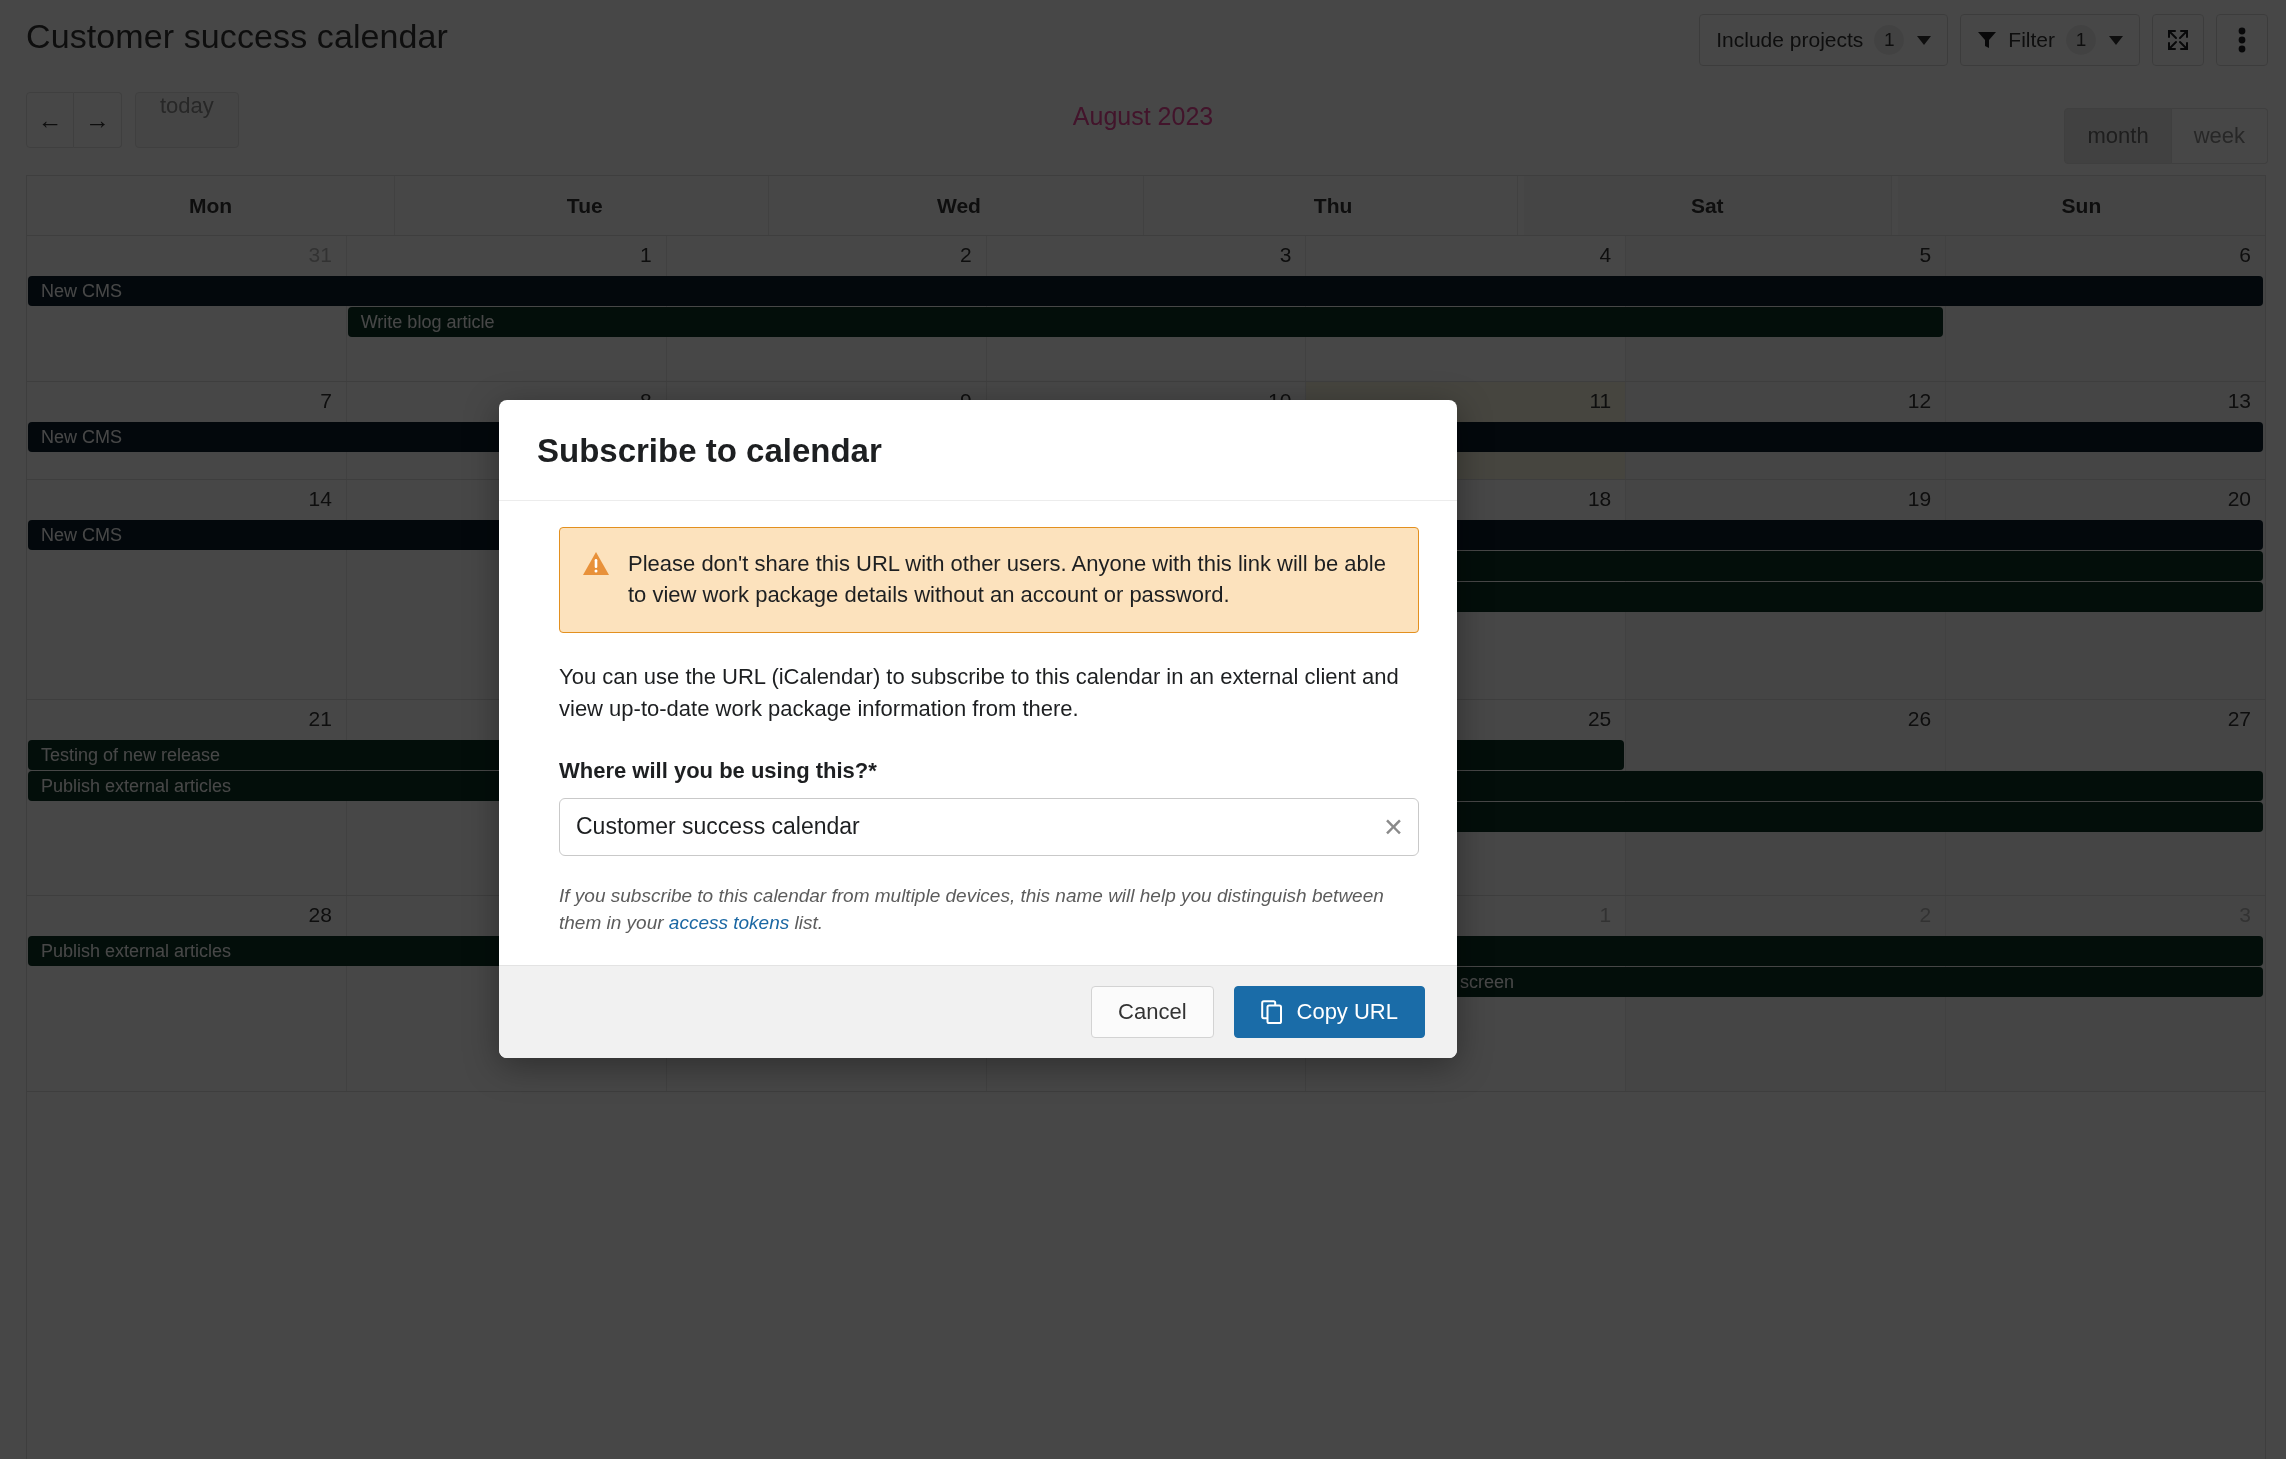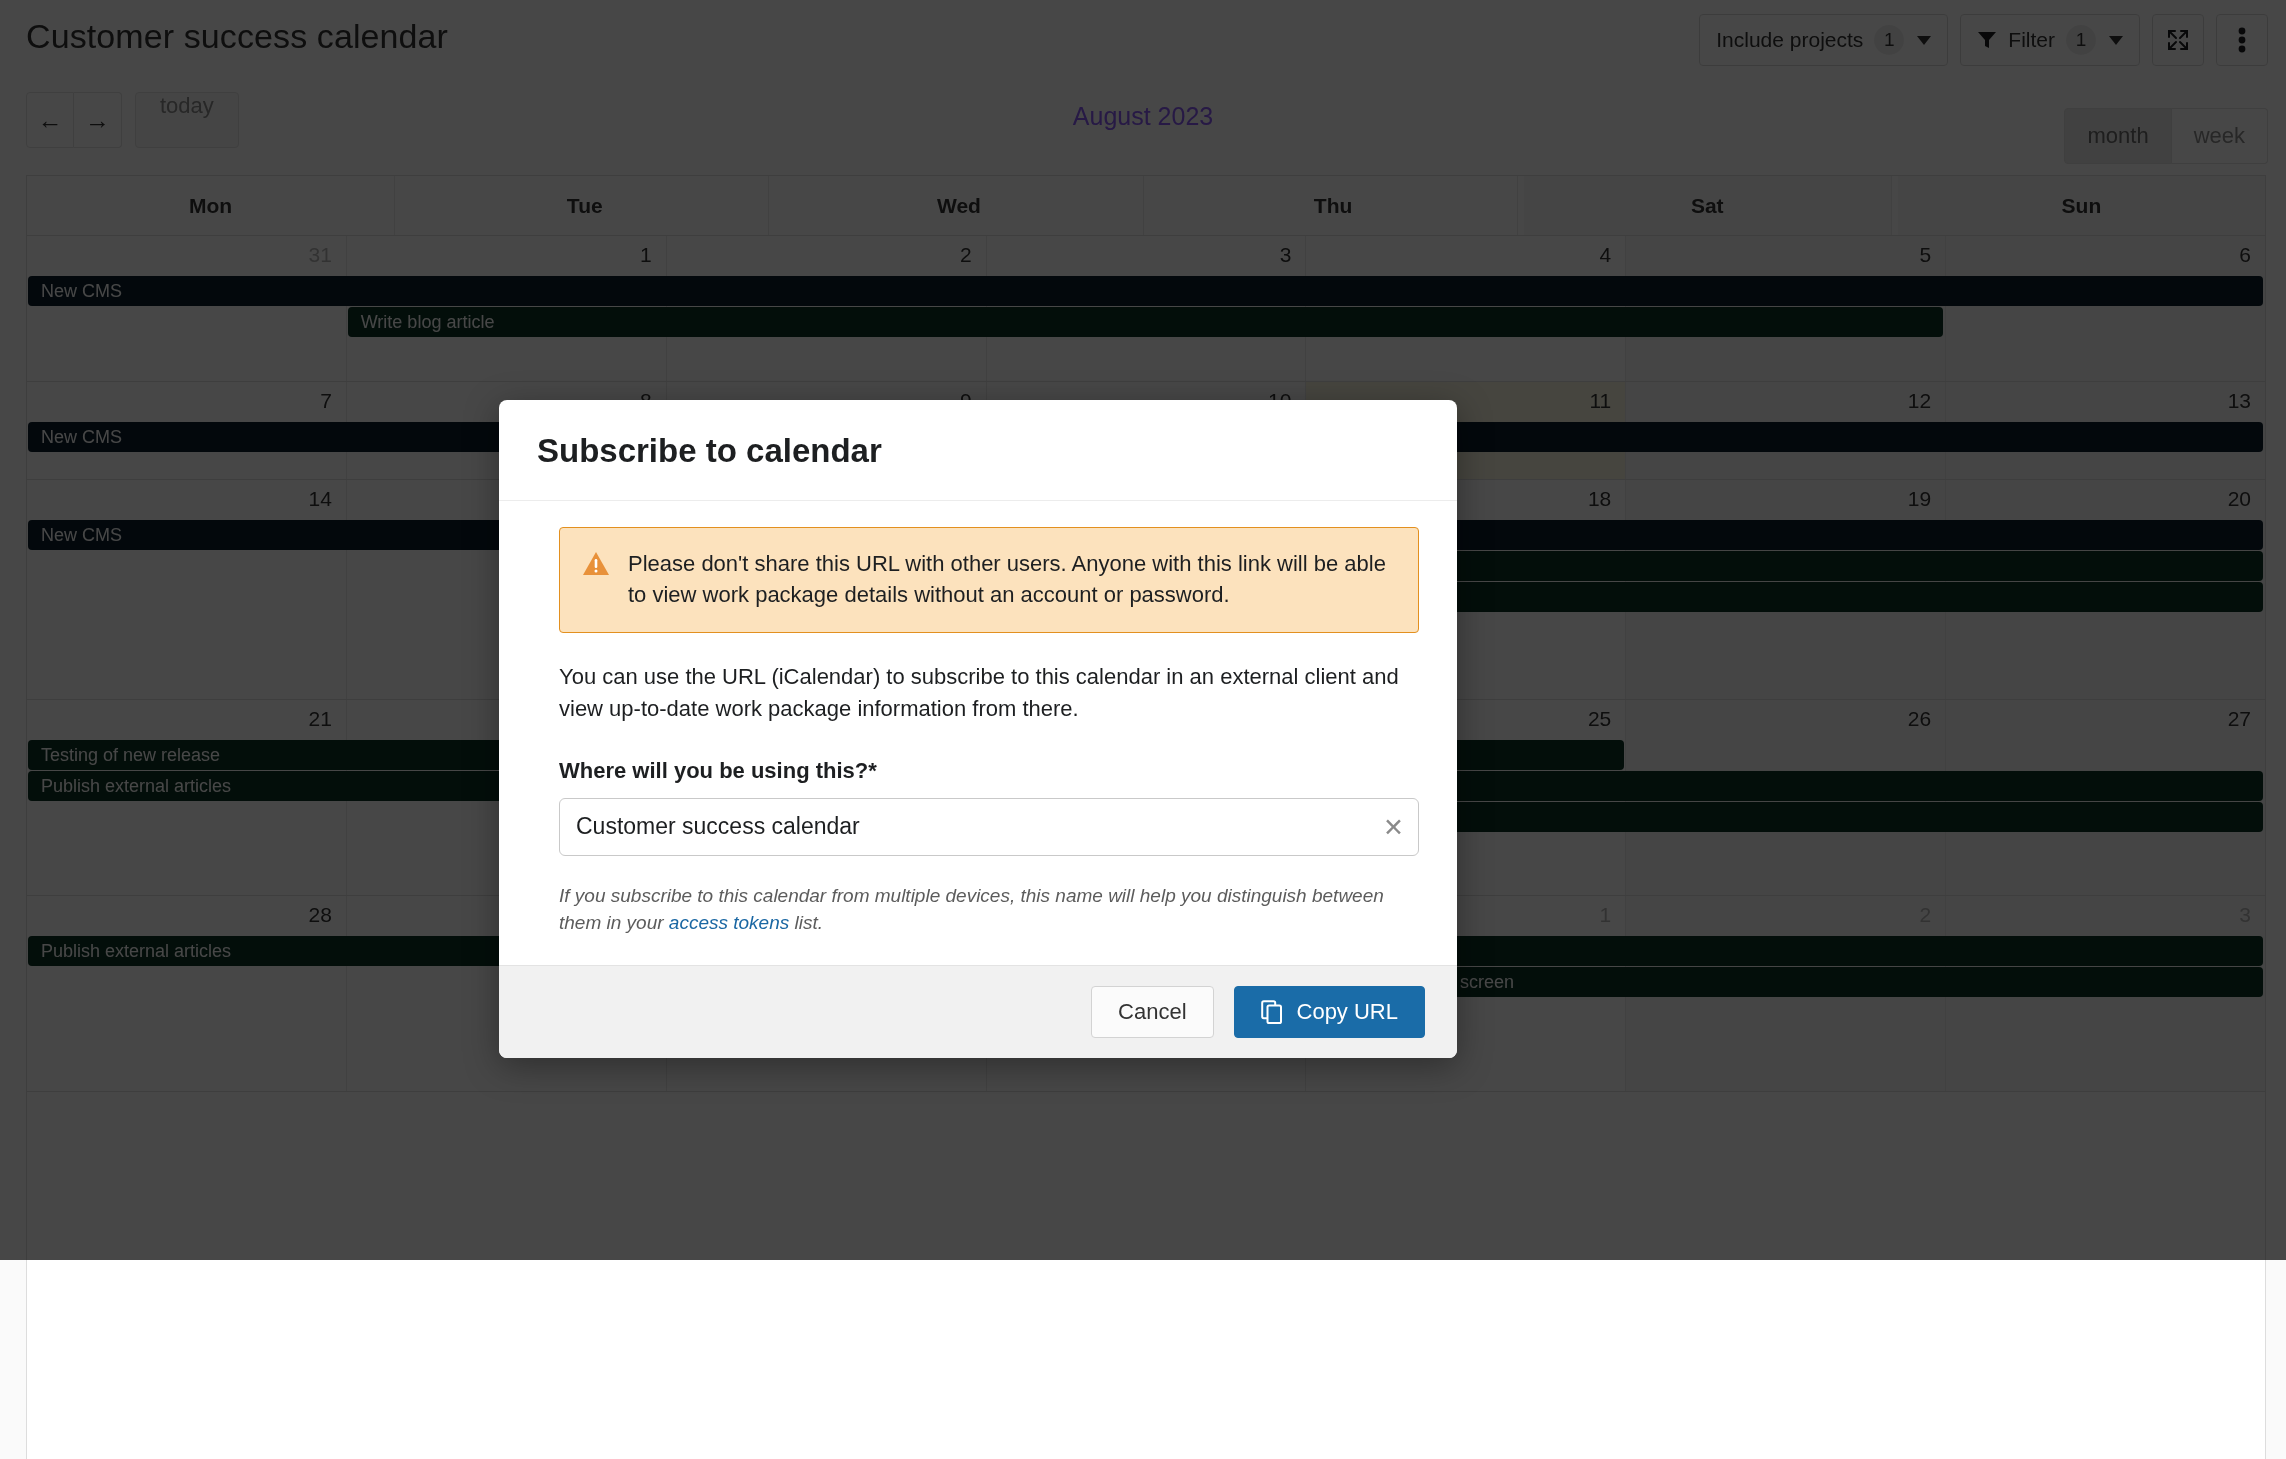--- a/index.html
+++ b/index.html
@@ -4,21 +4,21 @@
 <style>
   * { box-sizing: border-box; margin: 0; padding: 0; }
   html, body {
     width: 2286px; height: 1459px;
     font-family: "Liberation Sans", sans-serif;
     background: #fafafa;
     overflow: hidden;
   }
   #app {
     position: relative;
-    width: 2286px; height: 1260px;
+    width: 2286px; height: 1459px;
     background: #ffffff;
   }
   
   #backdrop {
     position: absolute; inset: 0;
     background: rgba(0,0,0,0.72);
     z-index: 50;
   }
 
   
@@ -78,21 +78,21 @@
   .navbtn.second { border-radius: 0 4px 4px 0; border-left: none; }
   .todaybtn {
     position: absolute; left: 135px; top: 8px;
     height: 56px; padding: 0 24px;
     border: 1px solid #e0e0e0; border-radius: 4px;
     background: #f7f7f7; color: #8c8c8c; font-size: 22px;
     cursor: pointer;
   }
   .month-title {
     position: absolute; left: 0; right: 0; top: 18px;
-    text-align: center; font-size: 25px; color: #8b5cf6; font-weight: 400;
+    text-align: center; font-size: 25px; color: #ec4899; font-weight: 400;
   }
   .viewgroup { position: absolute; right: 18px; top: 24px; display: flex; }
   .viewbtn {
     height: 56px; padding: 0 22px;
     border: 1px solid #e0e0e0; background: #fff;
     font-size: 22px; color: #8c8c8c; cursor: pointer;
     display: flex; align-items: center;
   }
   .viewbtn.active { background: #e9e9e9; color: #6b6b6b; }
   .viewbtn.first { border-radius: 4px 0 0 4px; }

